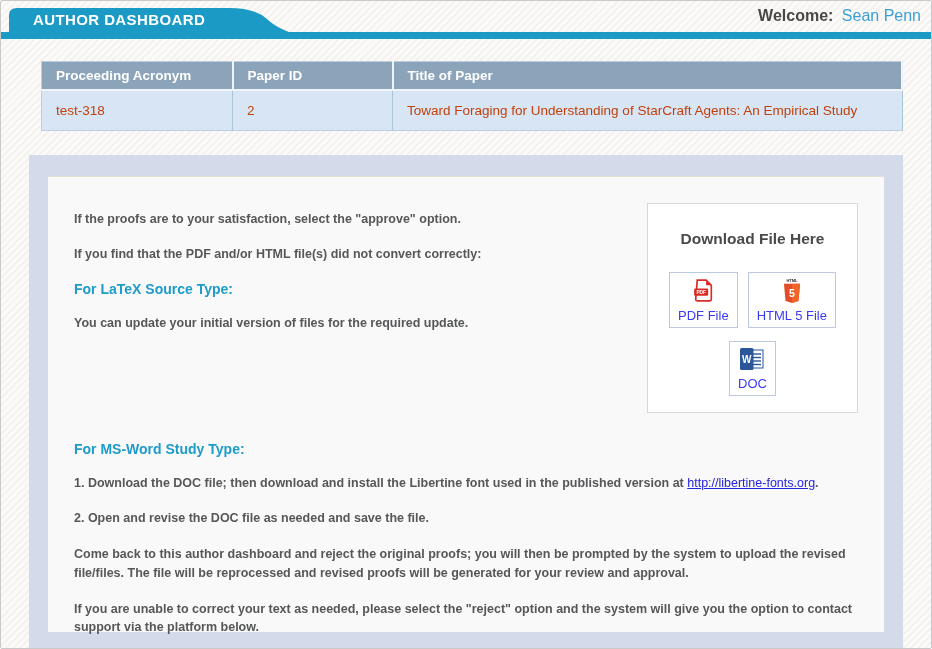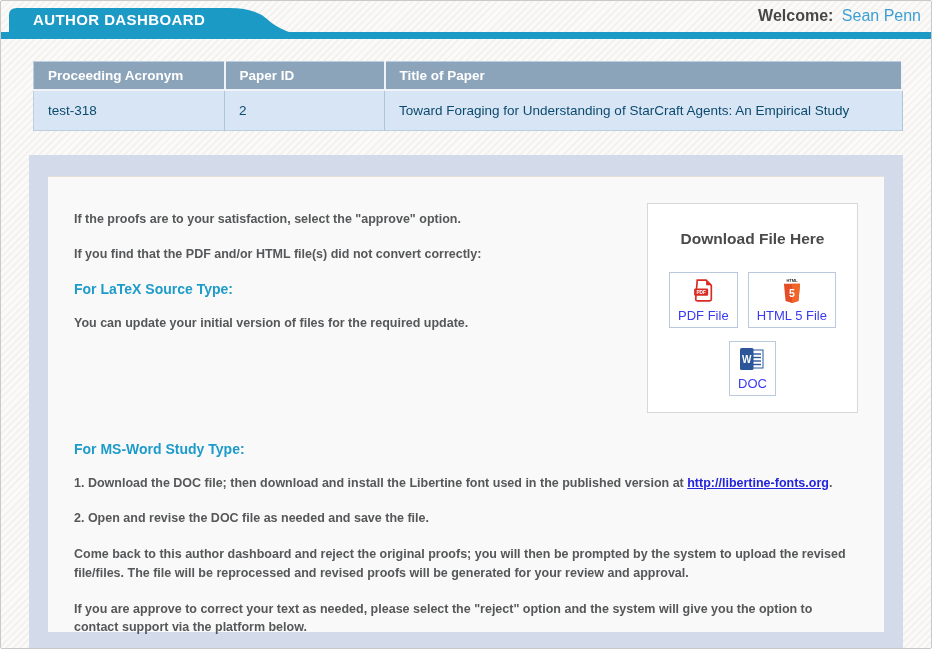--- a/index.html
+++ b/index.html
@@ -18,29 +18,29 @@
   .header-tab { position:absolute; left:8px; top:3px; }
   .header-title {
     position:absolute; left:32px; top:10px; color:#ffffff; font-weight:bold;
     font-size:15px; letter-spacing:.4px; white-space:nowrap;
   }
   .welcome { position:absolute; right:10px; top:6px; font-size:16px; white-space:nowrap; }
   .welcome .w-label { color:#474743; font-weight:bold; }
   .welcome .w-name  { color:#3b9fd4; margin-left:4px; }
 
   
-  .table-wrap { margin:22px 28px 0 32px; }
+  .table-wrap { margin:22px 28px 0 40px; }
   table { width:100%; border-collapse:collapse; border:1px solid #bccee0; }
   th {
     background:#8ca4ba; color:#ffffff; font-size:13.5px; font-weight:bold;
     text-align:left; padding:6px 0 6px 14px; height:28px;
     border-right:2px solid #f0f4f8; border-bottom:2px solid #f0f4f8;
   }
   td {
-    background:#d8e5f5; color:#0c4a6e; font-size:13.5px;
+    background:#d8e5f5; color:#c2410c; font-size:13.5px;
     padding:5px 0 5px 14px; height:40px; border-right:1px solid #aec4d8;
   }
   .col-acr { width:191px; } .col-id { width:160px; }
 
   
   .outer-panel { margin:24px 28px 0 28px; height:498px; background:#d3daea; padding:21px 19px; }
   .inner-panel { background:#f9f9f9; height:100%; padding:26px 26px 0 26px; border-top:1px solid #e4e0d8; }
 
   .top-row { display:flex; align-items:flex-start;justify-content:center; }
   .intro-col { flex:1 1 auto; padding-top:7px; }
@@ -58,21 +58,21 @@
   .dl-row2 { margin-top:13px; }
   .dl-btn {
     display:inline-flex; flex-direction:column; align-items:center; gap:1px;
     background:#ffffff; border:1px solid #bac9dd; padding:5px 8px 4px 8px; cursor:pointer;
   }
   .dl-label { font-size:13px; color:#3a3af0; white-space:nowrap; }
 
   
   .msword { margin-top:28px; }
   .step { font-size:12.5px; font-weight:bold; color:#565759; line-height:1.5; margin-bottom:17px; }
-  a.ext-link { color:#2424dd; font-weight:bold; text-decoration:underline; }
+  a.ext-link { color:#2424dd; font-weight:normal; text-decoration:underline; }
 
   
   .options { display:flex; gap:20px; margin-top:20px; }
   .option { display:flex; align-items:center; gap:6px; cursor:pointer; }
   .radio-circle {
     width:13px; height:13px; border-radius:50%;
     border:1px solid #9c9c9c; background:radial-gradient(circle at 35% 30%, #fdfdfd, #e3e3e3);
   }
   .option-label { font-size:12.5px; font-weight:bold; color:#565759; }
 </style>
@@ -171,21 +171,21 @@
             </div>
           </div>
         </div>
       </div>
 
       <div class="msword">
         <div class="teal-head">For MS-Word Study Type:</div>
         <p class="step"><span>1. Download the DOC file; then download and install the Libertine font used in the published version at </span><a class="ext-link" href="#">http://libertine-fonts.org</a><span>.</span></p>
         <p class="step">2. Open and revise the DOC file as needed and save the file.</p>
         <p class="body-text">Come back to this author dashboard and reject the original proofs; you will then be prompted by the system to upload the revised file/files. The file will be reprocessed and revised proofs will be generated for your review and approval.</p>
-        <p class="body-text">If you are approve to correct your text as needed, please select the "reject" option and the system will give you the option to contact support via the platform below.</p>
+        <p class="body-text">If you are unable to correct your text as needed, please select the "reject" option and the system will give you the option to contact support via the platform below.</p>
 
         <div class="options">
           <label class="option">
             <span class="radio-circle"></span>
             <span class="option-label">Approve</span>
           </label>
           <label class="option">
             <span class="radio-circle"></span>
             <span class="option-label">Reject</span>
           </label>

